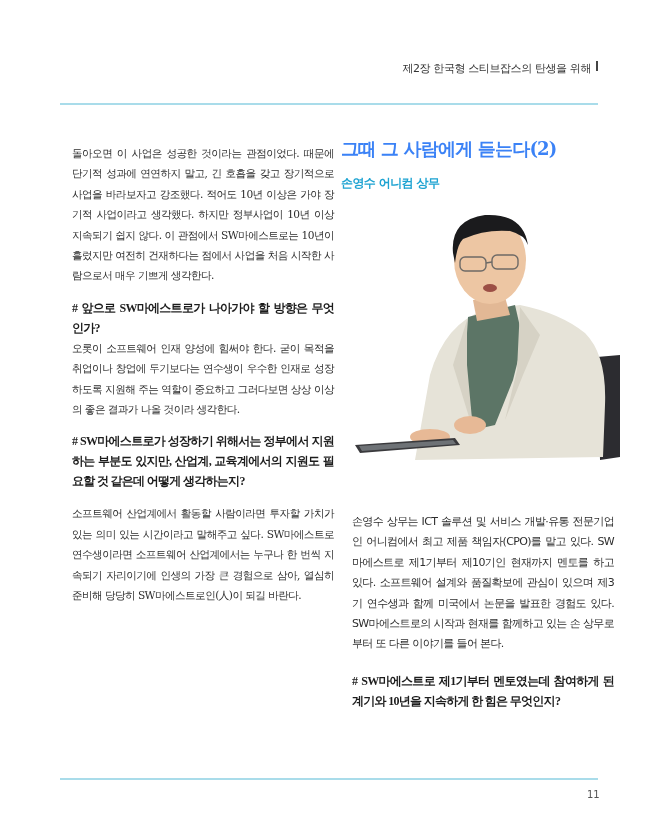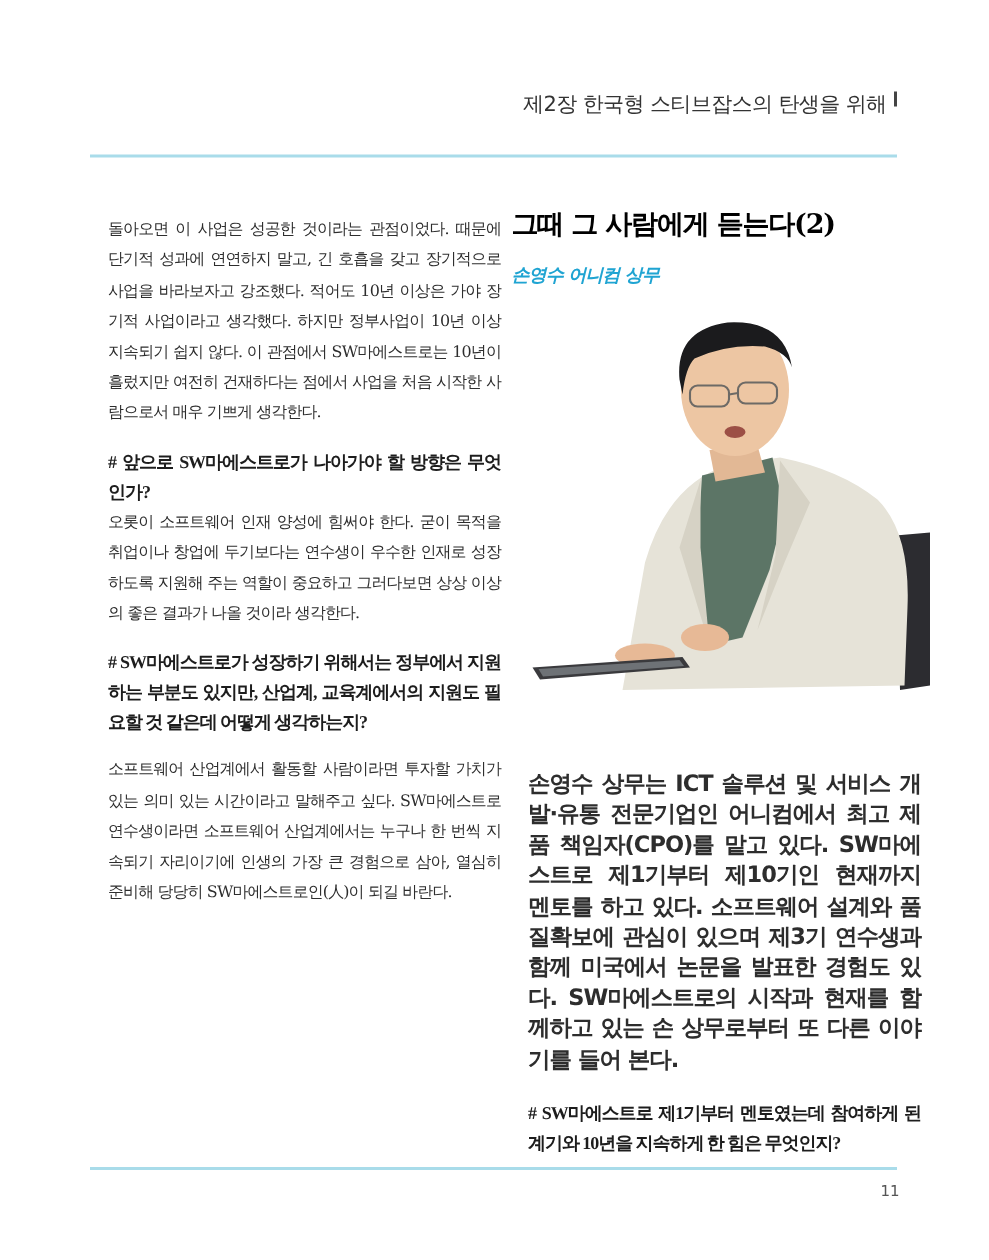--- a/index.html
+++ b/index.html
@@ -3,21 +3,21 @@
   <meta charset="utf-8">
   <style>
     html, body { margin: 0; padding: 0; }
     body {
       width: 659px; height: 840px; background: #ffffff; position: relative; overflow: hidden;
       font-family: "DejaVu Serif", "Liberation Serif", serif; color: #2b2b2b;
     }
     .running-head {
       position: absolute; top: 61px; right: 61px;
       font-family: "DejaVu Sans", "Liberation Sans", sans-serif;
-      font-size: 14px; color: #333; letter-spacing: -0.4px;
+      font-size: 11px; color: #333; letter-spacing: -0.4px;
       display: flex; align-items: flex-start; gap: 5px;
     }
     .running-head .bar { display: inline-block; width: 2px; height: 10px; background: #444; }
     .rule { position: absolute; left: 60px; width: 538px; height: 2px; background: #a9dcea; }
     .rule.top { top: 103px; }
     .rule.bottom { top: 778px; }
     .col { position: absolute; width: 262px; margin-left: 11px; }
     .col.left { left: 61px; top: 143px; }
     .col.right { left: 341px; }
     .body-text {
@@ -26,31 +26,31 @@
     }
     .q-head {
       font-family: Liberation Serif, serif;
       font-size: 12px; line-height: 20px; font-weight: bold; letter-spacing: -0.7px;
       color: #1d1d1d; margin: 0; text-align: justify;
     }
     .gap { height: 12px; }
     .title {
       position: absolute; left: 341px; top: 137px;
       font-family: "DejaVu Serif", "Liberation Serif", serif;
-      font-size: 18px; color: #000000; letter-spacing: -0.8px; margin: 0;
+      font-size: 18px; color: #3b82f6; letter-spacing: -0.8px; margin: 0;
     }
     .subtitle {
       position: absolute; left: 341px; top: 175px;
       font-family: "DejaVu Sans", "Liberation Sans", sans-serif;
-      font-size: 12px; font-weight: bold; color: #1fa4d2; letter-spacing: -0.6px; margin: 0; font-style: italic;
+      font-size: 12px; font-weight: bold; color: #1fa4d2; letter-spacing: -0.6px; margin: 0;
     }
     .photo { position: absolute; left: 345px; top: 205px; width: 275px; height: 300px; }
     .intro {
       font-family: "DejaVu Sans", "Liberation Sans", sans-serif;
-      font-size: 15px; line-height: 20.4px; letter-spacing: -0.65px; text-align: justify; color: #2d2d2d; margin: 0; font-weight: bold;
+      font-size: 11px; line-height: 20.4px; letter-spacing: -0.65px; text-align: justify; color: #2d2d2d; margin: 0;
     }
     .page-num {
       position: absolute; top: 789px; left: 587px;
       font-family: "DejaVu Sans", "Liberation Sans", sans-serif; font-size: 10px; color: #555;
     }
   </style>
 </head>
 <body>
 
 <div class="running-head">

